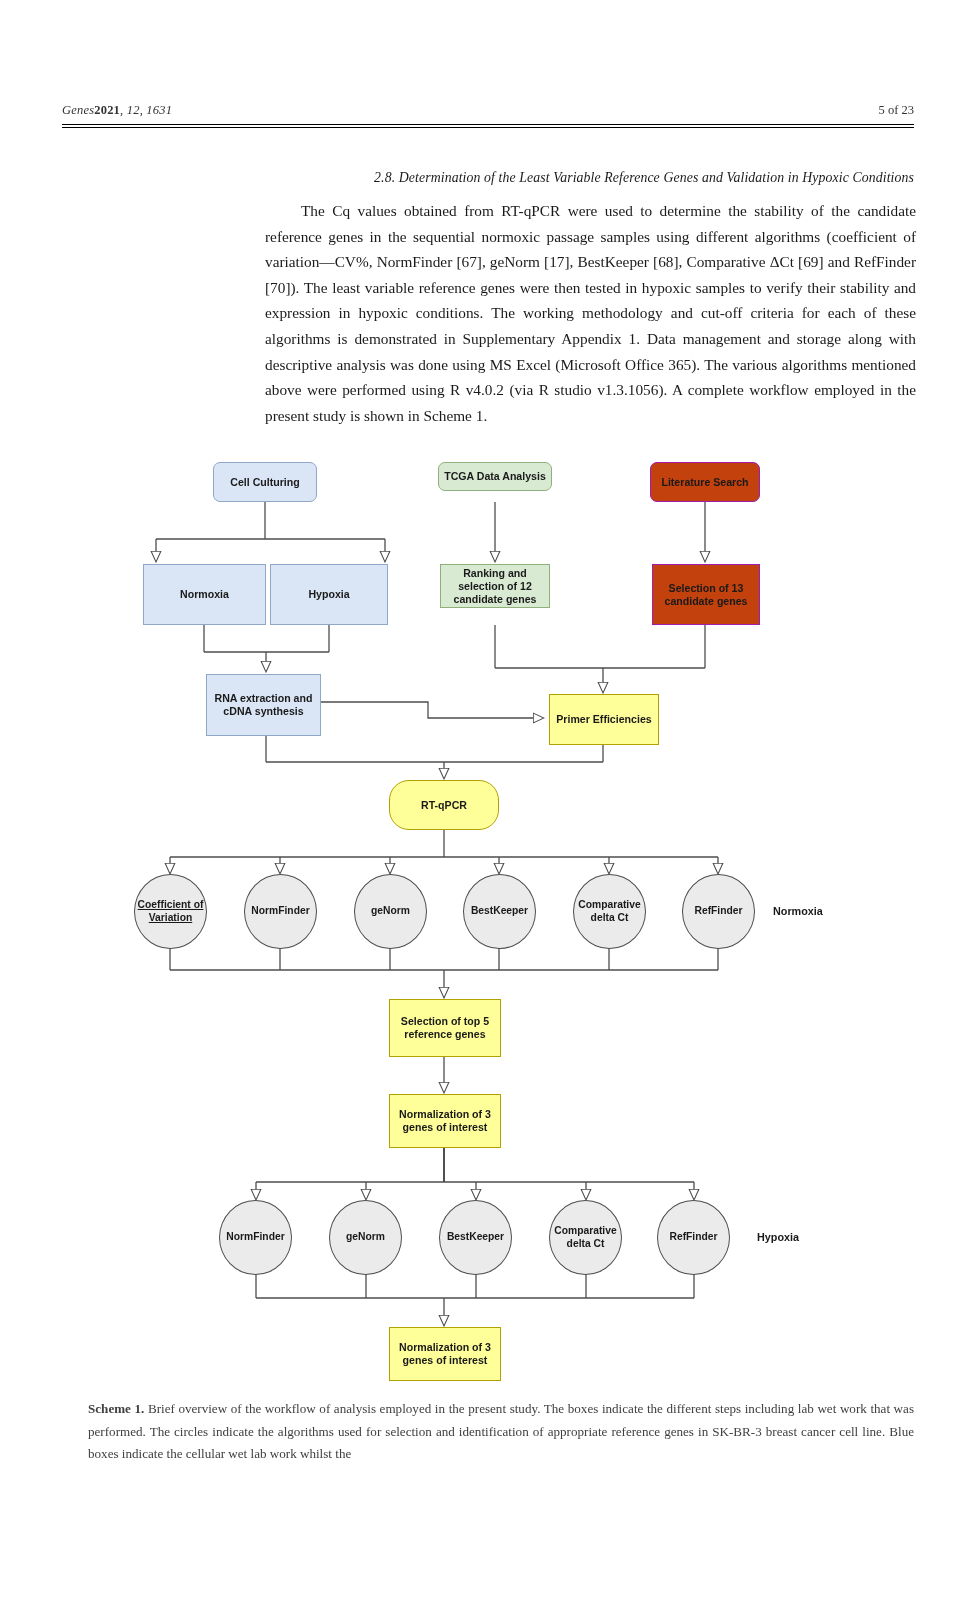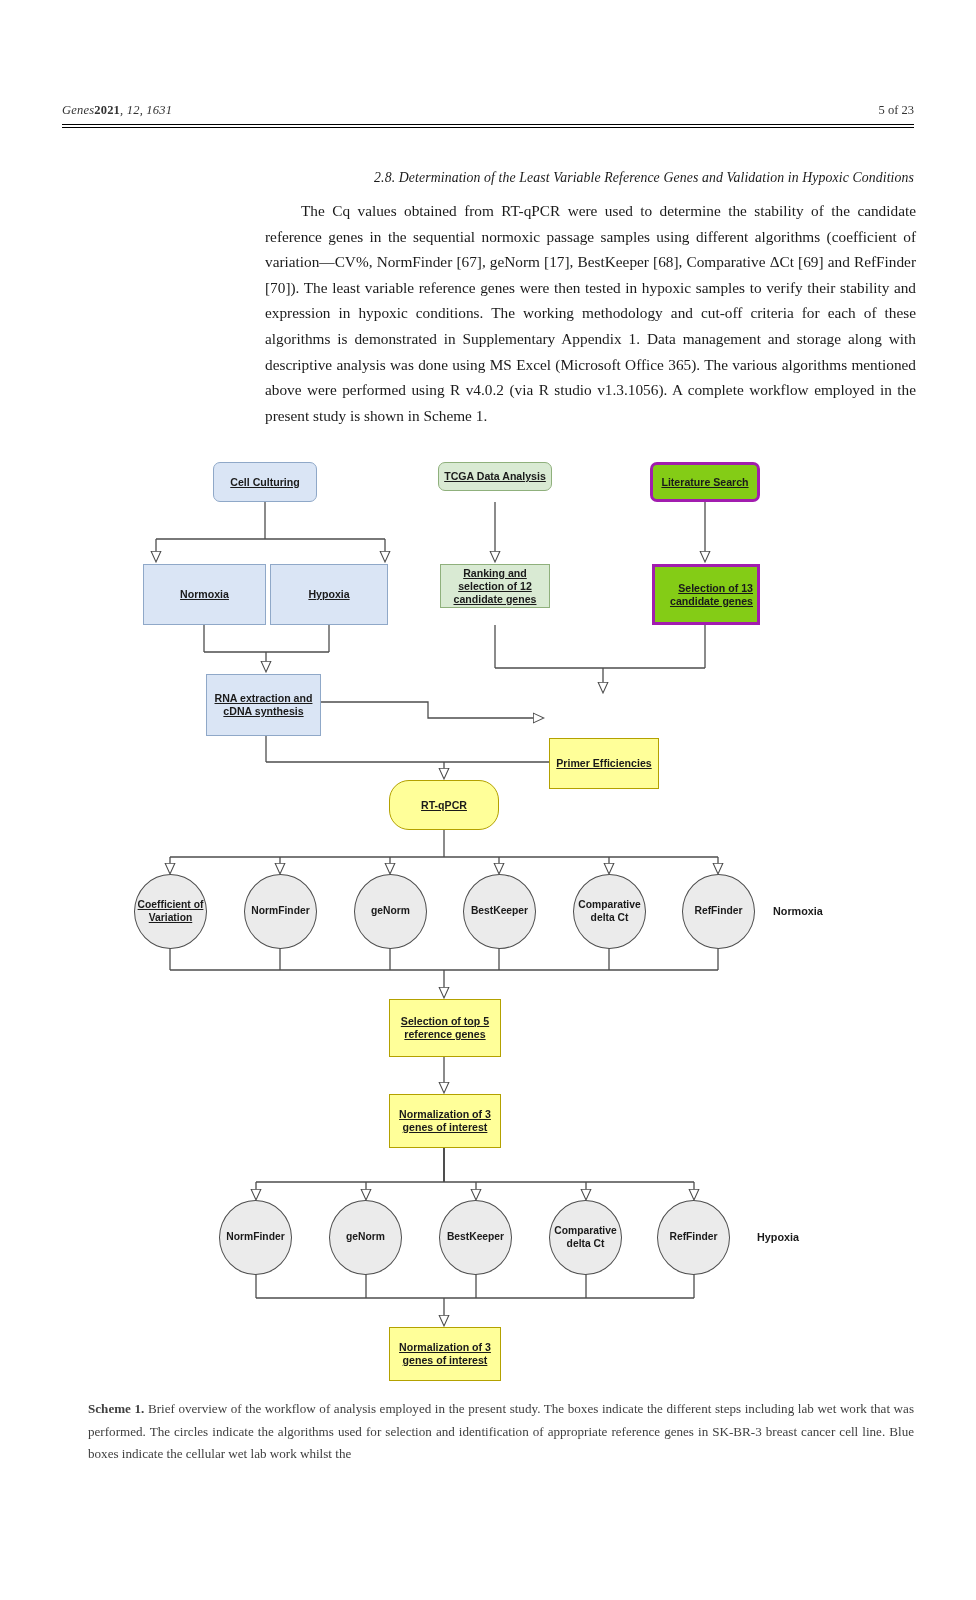--- a/index.html
+++ b/index.html
@@ -87,25 +87,24 @@
     display: flex;
     align-items: center;
     justify-content: center;
     text-align: center;
     font-family: "Liberation Sans", sans-serif;
     font-weight: bold;
     font-size: 10.6px;
     line-height: 13px;
     color: #1a1a1a;
     padding: 11px 4px;
-    text-decoration: underline;
   }
   .blue  { background: #dae5f5; border: 1px solid #8fa8c8; }
   .green { background: #d9ead3; border: 1px solid #8fb07c; }
-  .red   { background: #84cc16; border: 3px solid #a21caf; }
+  .red   { background: #c2410c; border: 1px solid #a21caf; }
   .yellow{ background: #ffff99; border: 1px solid #b3a100; }
   .round { border-radius: 7px; }
 
   .node-circle {
     position: absolute;
     box-sizing: border-box;
     background: #ebebeb;
     border: 1.1px solid #4d4d4d;
     border-radius: 50%;
     display: flex;
@@ -246,28 +245,28 @@
 
     <div class="node-box blue" style="left:143px; top:124px; width:123px; height:61px;">
       <span>Normoxia</span>
     </div>
     <div class="node-box blue" style="left:270px; top:124px; width:118px; height:61px;">
       <span>Hypoxia</span>
     </div>
     <div class="node-box green" style="left:440px; top:124px; width:110px; height:44px;">
       <span>Ranking and selection of 12 candidate genes</span>
     </div>
-    <div class="node-box red" style="left:652px; top:124px; width:108px; height:61px;text-align:right;">
+    <div class="node-box red" style="left:652px; top:124px; width:108px; height:61px;">
       <span>Selection of 13 candidate genes</span>
     </div>
 
     <div class="node-box blue" style="left:206px; top:234px; width:115px; height:62px;">
       <span>RNA extraction and cDNA synthesis</span>
     </div>
-    <div class="node-box yellow" style="left:549px; top:254px; width:110px; height:51px;margin-top:44px;">
+    <div class="node-box yellow" style="left:549px; top:254px; width:110px; height:51px;">
       <span>Primer Efficiencies</span>
     </div>
 
     <div class="node-box yellow" style="left:389px; top:340px; width:110px; height:50px;border-radius:20px;">
       <span>RT-qPCR</span>
     </div>
 
     <div class="node-circle" style="left:134px; top:434px; width:73px; height:75px;text-decoration:underline;">
       <span>Coefficient of Variation</span>
     </div>

